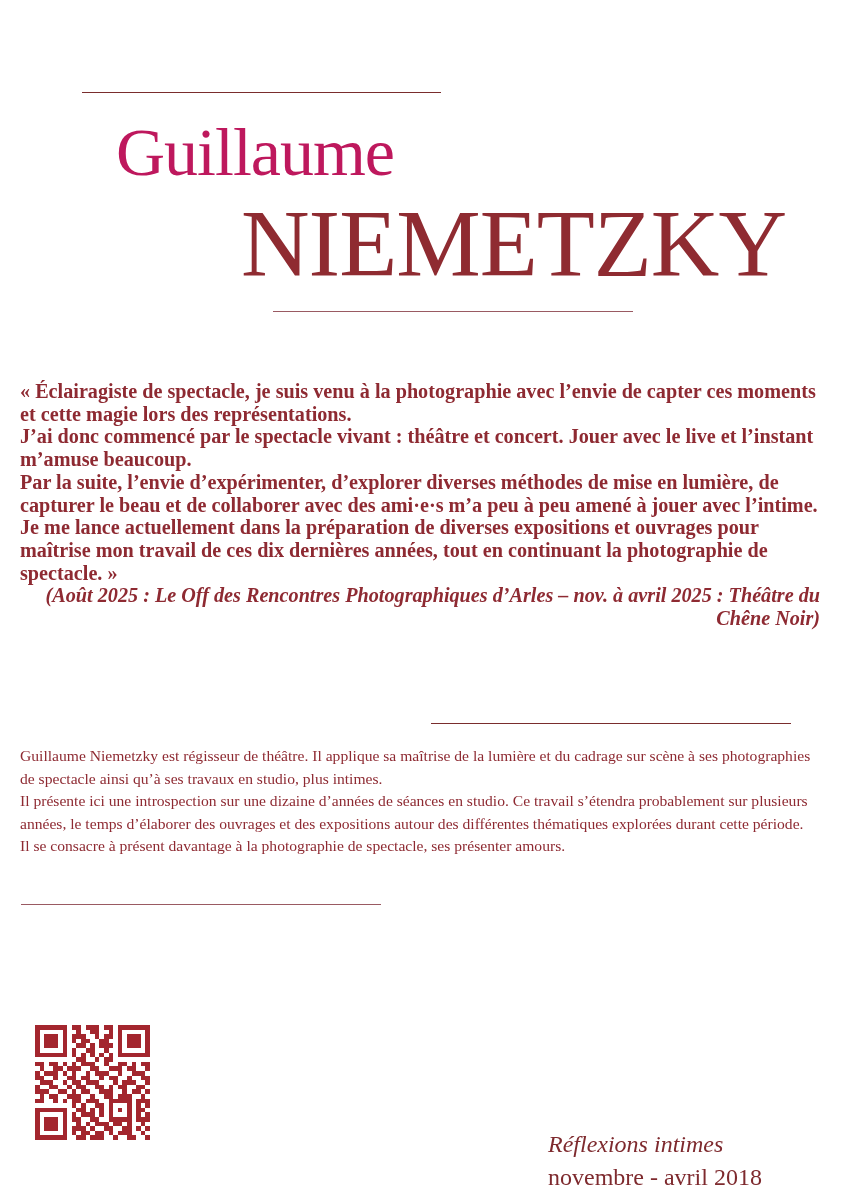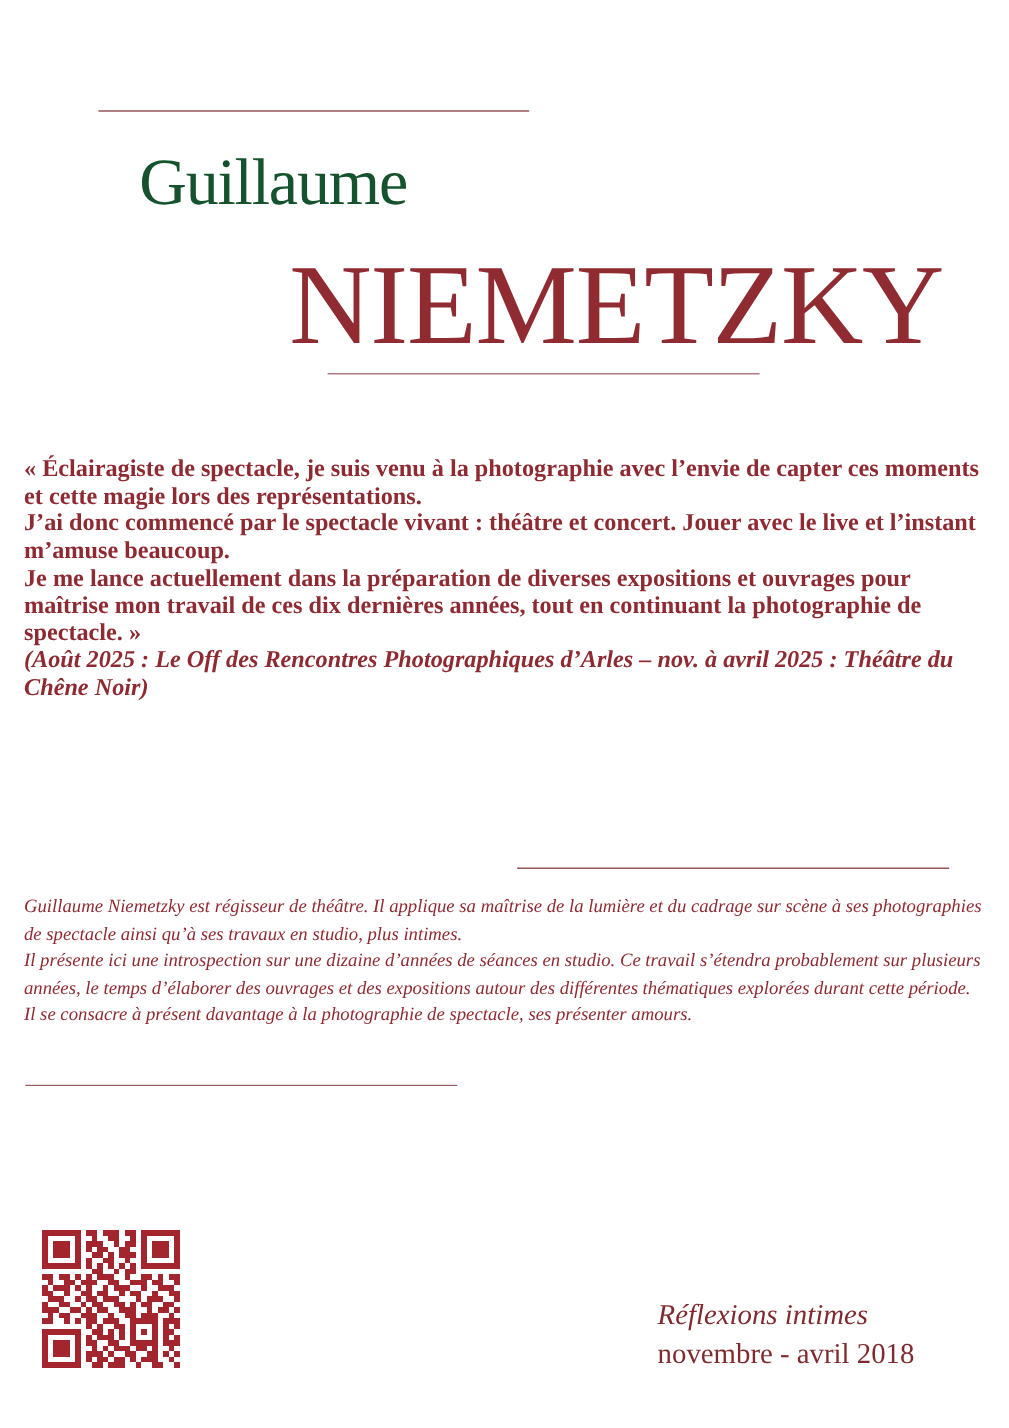--- a/index.html
+++ b/index.html
@@ -18,90 +18,90 @@
     .rule {
       position: absolute;
       height: 0;
       border-top: 1.3px solid #7a2d2d;
     }
     .rule.soft { border-top-color: #9a5a62; }
     .name-first {
       position: absolute;
       left: 116px;
       top: 108px;
-      font-size: 55px;
+      font-size: 68px;
       line-height: 88px;
       letter-spacing: -1px;
       white-space: nowrap;
-      color: #14532d;
+      color: #be185d;
     }
     .name-last {
       position: absolute;
       left: 241px;
-      top: 202px;
+      top: 192px;
       font-size: 95px;
       line-height: 104px;
       letter-spacing: -1px;
       white-space: nowrap;
       color: #8f2b31;
     }
     .quote-block {
       position: absolute;
       left: 20px;
       top: 380px;
       width: 800px;
       font-size: 20.2px;
       line-height: 22.7px;
       color: #8e2a32;
       font-weight: bold;
     }
     .quote-block p { margin: 0; }
-    .quote-block .note { font-style: italic; }
+    .quote-block .note { font-style: italic; text-align: right; }
     .bio-block {
       position: absolute;
       left: 20px;
       top: 745px;
       width: 800px;
       font-size: 15.6px;
       line-height: 22.5px;
       color: #8e2a32;
-      font-style: italic;
     }
     .bio-block p { margin: 0; }
     .qr {
       position: absolute;
       left: 35px;
       top: 1025px;
       width: 115px;
       height: 115px;
     }
     .footer {
       position: absolute;
       left: 548px;
       top: 1080px;
       font-size: 24px;
       line-height: 33px;
       color: #7e2a2e;
       white-space: nowrap;
     }
-    .footer .title { font-style: italic; }
+    .footer .title { font-style: italic; margin-top: 48px; }
   </style>
 </head>
 <body>
 
 <div class="rule" style="left:82px; top:92px; width:359px;"></div>
 
 <div class="name-first">Guillaume</div>
 <div class="name-last">NIEMETZKY</div>
 
 <div class="rule soft" style="left:273px; top:311px; width:360px;"></div>
 
 <div class="quote-block">
   <p>« Éclairagiste de spectacle, je suis venu à la photographie avec l’envie de capter ces moments et cette magie lors des représentations.</p>
   <p>J’ai donc commencé par le spectacle vivant : théâtre et concert. Jouer avec le live et l’instant m’amuse beaucoup.</p>
+  <p>Par la suite, l’envie d’expérimenter, d’explorer diverses méthodes de mise en lumière, de capturer le beau et de collaborer avec des ami·e·s m’a peu à peu amené à jouer avec l’intime.</p>
   <p>Je me lance actuellement dans la préparation de diverses expositions et ouvrages pour maîtrise mon travail de ces dix dernières années, tout en continuant la photographie de spectacle. »</p>
   <p class="note">(Août 2025 : Le Off des Rencontres Photographiques d’Arles – nov. à avril 2025 : Théâtre du Chêne Noir)</p>
 </div>
 
 <div class="rule" style="left:431px; top:723px; width:360px;"></div>
 
 <div class="bio-block">
   <p>Guillaume Niemetzky est régisseur de théâtre. Il applique sa maîtrise de la lumière et du cadrage sur scène à ses photographies de spectacle ainsi qu’à ses travaux en studio, plus intimes.</p>
   <p>Il présente ici une introspection sur une dizaine d’années de séances en studio. Ce travail s’étendra probablement sur plusieurs années, le temps d’élaborer des ouvrages et des expositions autour des différentes thématiques explorées durant cette période.</p>
   <p>Il se consacre à présent davantage à la photographie de spectacle, ses présenter amours.</p>

